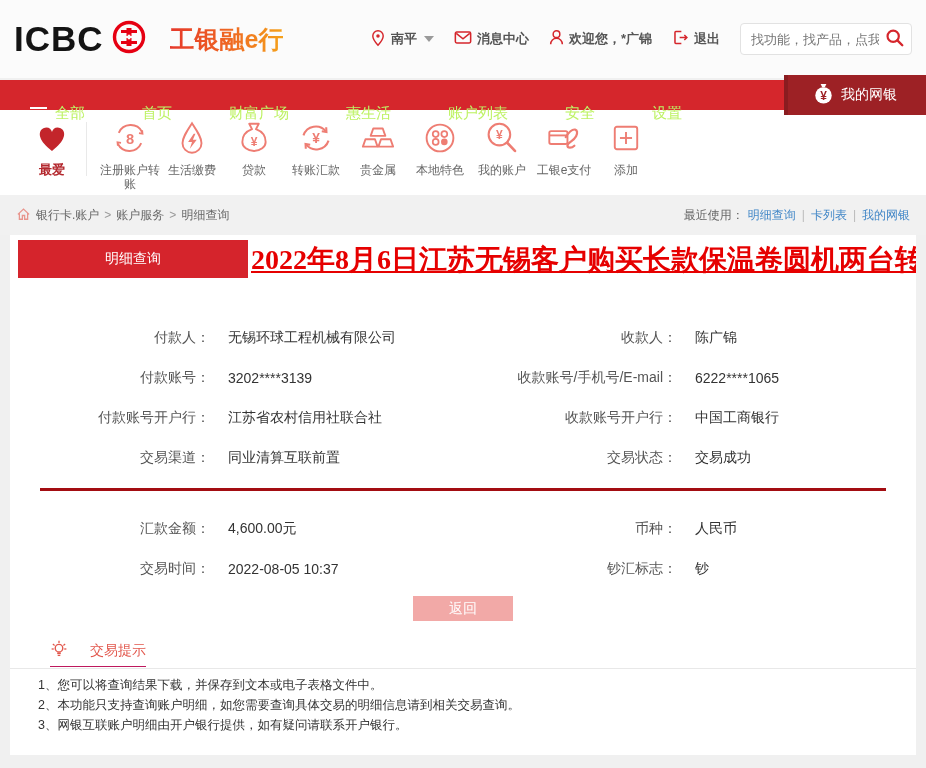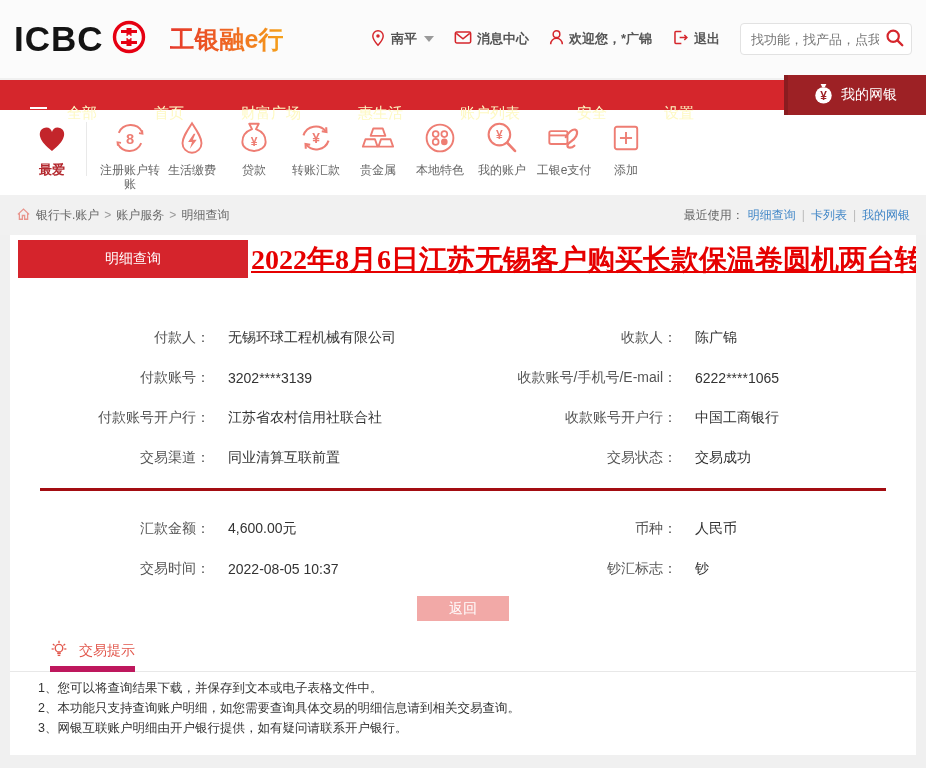--- a/index.html
+++ b/index.html
@@ -35,21 +35,21 @@
     height:32px; padding:0 8px; width:172px;
   }
   .search-box input { border:none; outline:none; font-size:13px; width:132px; color:#333; background:transparent; font-family:"Liberation Sans",sans-serif; }
 
   
   .mainnav {
     position:relative; height:30px; background:#d5262c;
     display:flex; align-items:center; padding-left:30px;
     margin-top:2px;
   }
-  .nav-item { color:#fef9c3; font-size:15px; margin-right:57px; display:flex; align-items:center; gap:20px; cursor:pointer; white-space:nowrap;margin-top:36px; }
+  .nav-item { color:#bef264; font-size:15px; margin-right:57px; display:flex; align-items:center; gap:8px; cursor:pointer; white-space:nowrap;margin-top:36px; }
   .burger { display:inline-flex; flex-direction:column; gap:3px; }
   .burger i { display:block; width:17px; height:2px; background:#fff; }
   .ribbon {
     position:absolute; right:0; top:-5px;
     width:142px; height:40px; background:#9d2125;
     display:flex; align-items:center; justify-content:center; gap:7px;
     color:#fff; font-size:14px; cursor:pointer;
     box-shadow:inset 4px 0 0 #8a1c20;
   }
 
@@ -84,28 +84,28 @@
   .fields.bottom { margin-top:18px; }
   .frow { display:flex; height:40px; align-items:center; }
   .fcell { display:flex; width:463px; align-items:center; }
   .flabel { width:200px; min-width:200px; text-align:right; color:#555; font-size:14px; }
   .fcell.right .flabel { width:214px; min-width:214px; }
   .fvalue { margin-left:18px; color:#333; font-size:14px; white-space:nowrap; }
 
   .red-divider { height:3px; background:#a30d12; border:none; margin:10px 30px 0 30px; }
 
   .back-btn {
-    display:block; margin:7px auto 0; width:92px; height:25px;
+    display:block; margin:7px auto 0; width:100px; height:25px;
     background:#f2a9a7; color:#fff; border:none; font-size:14px;
     font-family:"Liberation Sans",sans-serif; cursor:pointer;
   }
 
   
   .tips-headwrap { margin-top:19px; border-bottom:1px solid #e8e8e8; padding:0 0 6px 40px; }
-  .tips-head { display:inline-flex; align-items:center; gap:11px; color:#e2574c; font-size:14px; border-bottom:6px solid #be185d; padding-bottom:5px; margin-bottom:-7px; }
+  .tips-head { display:inline-flex; align-items:center; gap:22px; color:#e2574c; font-size:14px; border-bottom:1px solid #be185d; padding-bottom:5px; margin-bottom:-7px; }
   .tips-list { margin:7px 0 0 28px; font-size:12.5px; color:#333; }
   .tips-list p { margin:0 0 1px 0; line-height:19px; }
 </style>
 </head>
 <body>
 
 <header class="topbar">
   <div class="logo-area">
     <span class="icbc-text">ICBC</span>
     <span>

